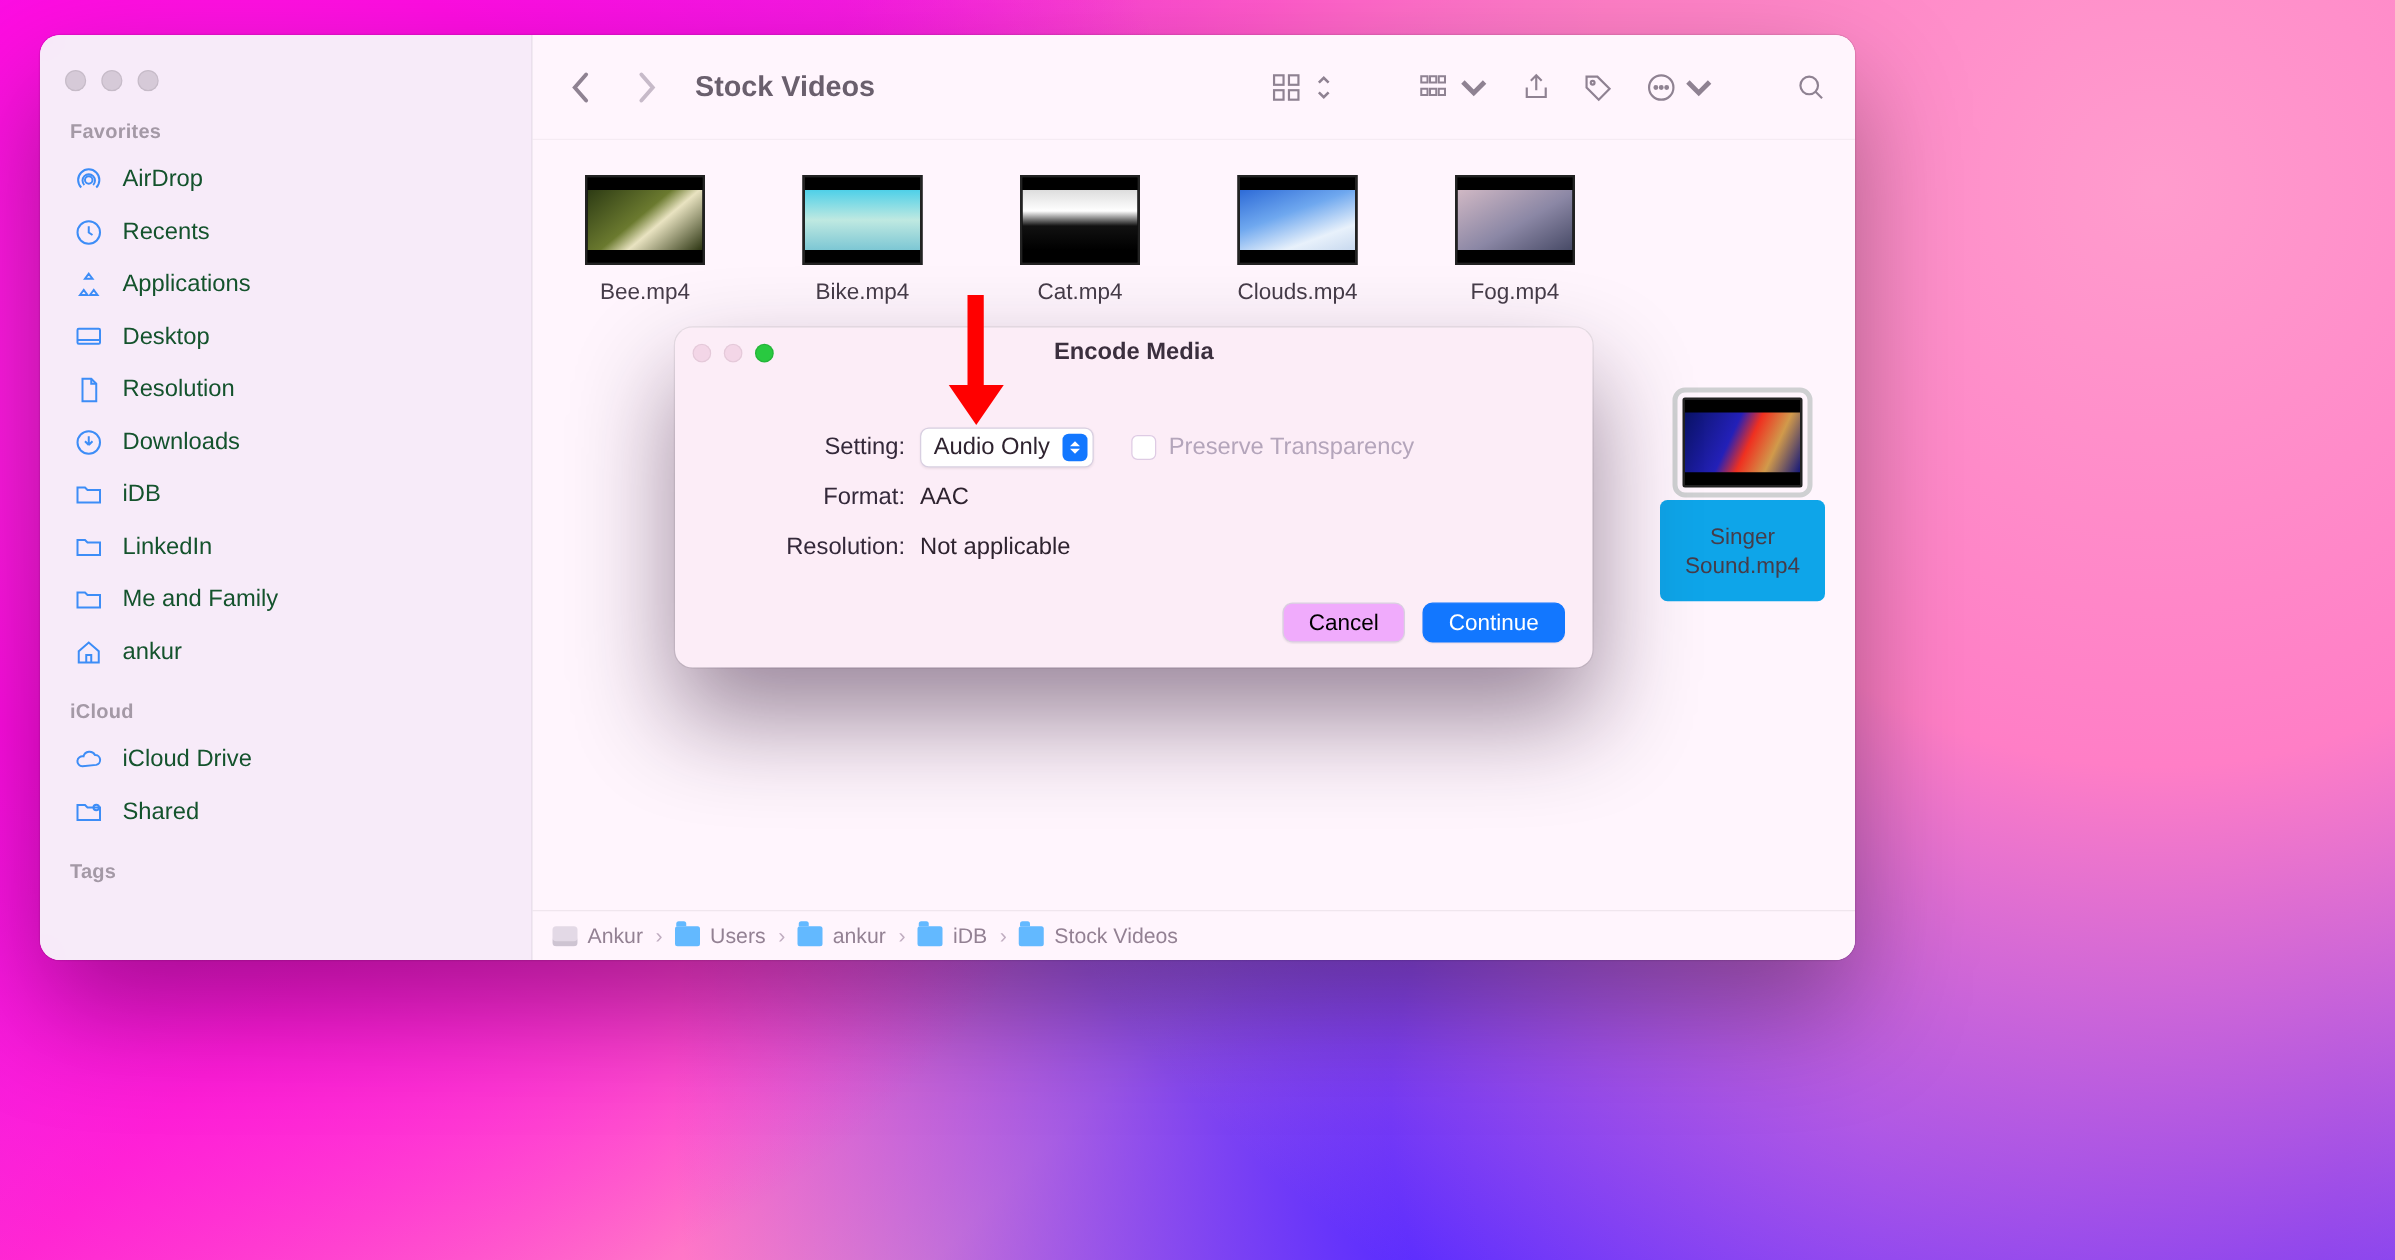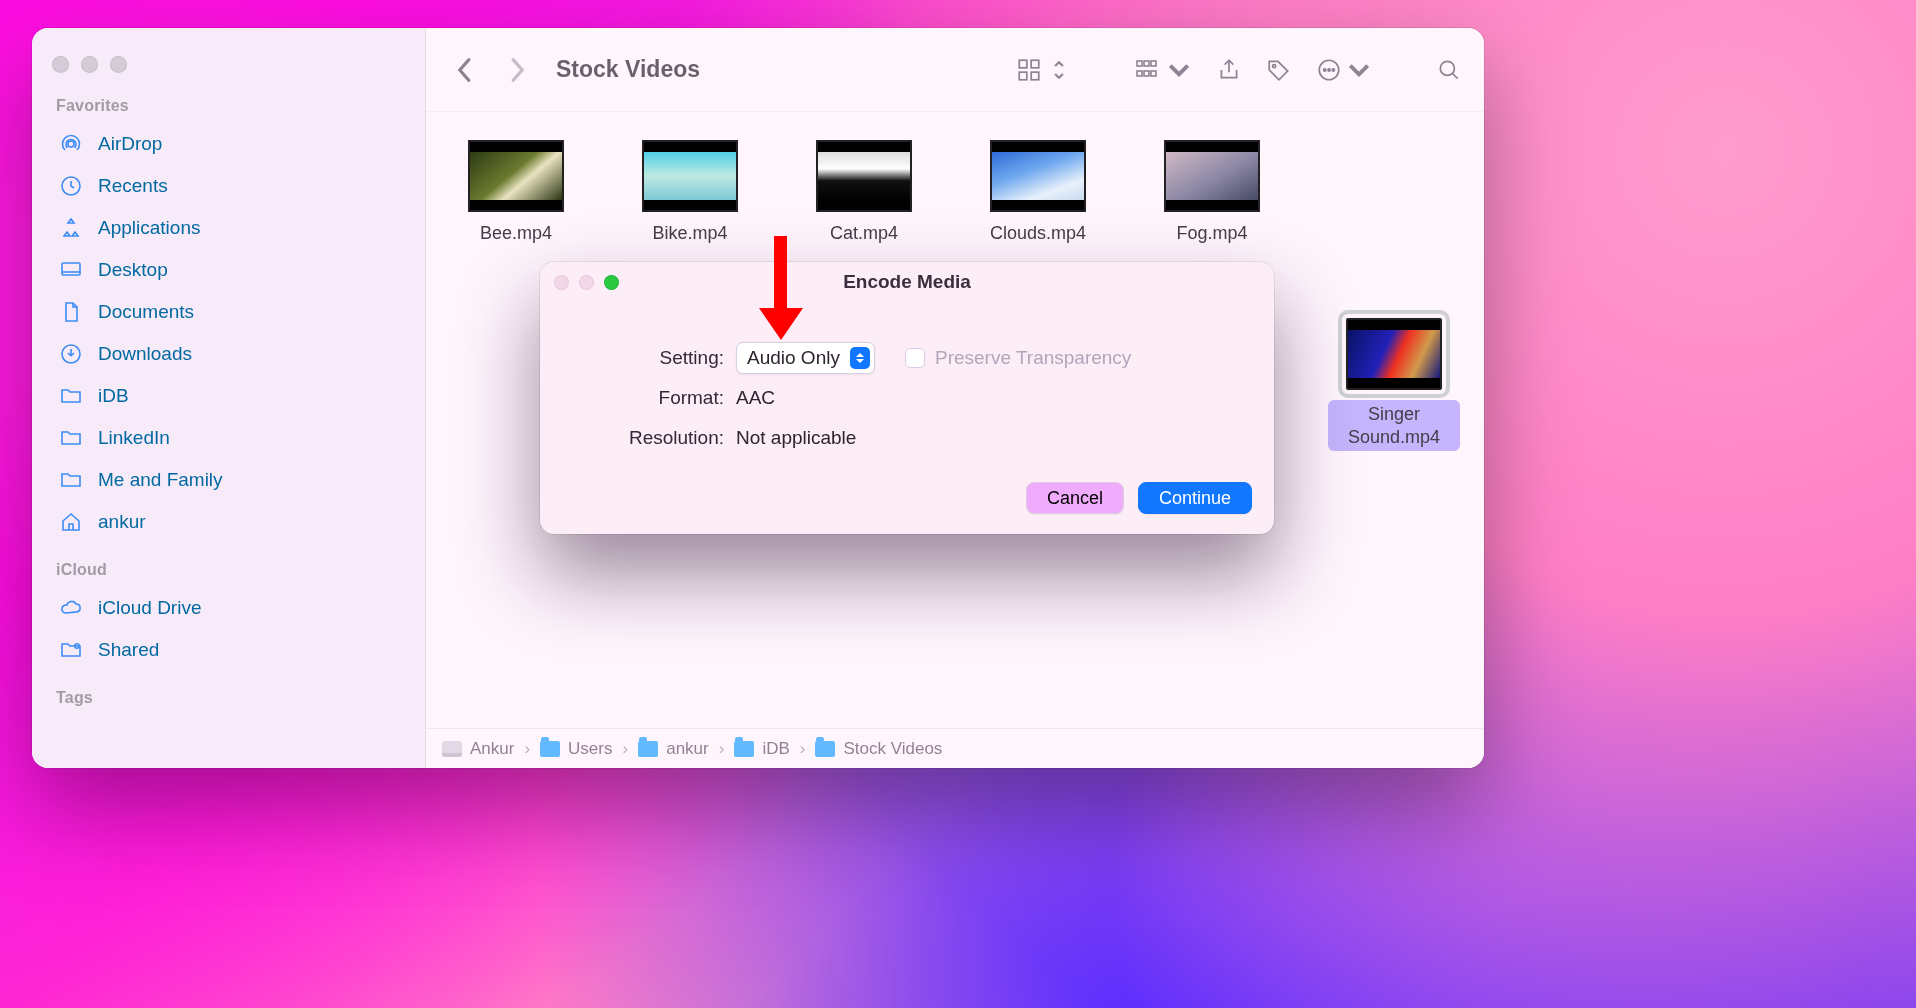--- a/index.html
+++ b/index.html
@@ -23,21 +23,21 @@
 .sidebar {
   width:394px; height:100%;
   background:rgba(246,232,248,.85);
   padding:14px 12px 0 16px; display:flex; flex-direction:column;
   border-right:1px solid rgba(0,0,0,.07);
   backdrop-filter: blur(12px);
 }
 .traffic { display:flex; gap:12px; padding:14px 0 12px 4px; }
 .tl { width:17px;height:17px;border-radius:50%; background:#d6cad8; box-shadow:inset 0 0 0 1px rgba(0,0,0,.07);}
 .sec-title { font-size:16px; font-weight:700; color:#a499a6; margin:12px 0 8px 8px; letter-spacing:.2px;}
-.side-item { display:flex; align-items:center; gap:14px; height:42px; padding:0 10px; border-radius:8px; color:#0369a1; font-size:19px; cursor:default;}
+.side-item { display:flex; align-items:center; gap:14px; height:42px; padding:0 10px; border-radius:8px; color:#14532d; font-size:19px; cursor:default;}
 .side-item .ico { width:26px; display:flex; justify-content:center; color:#3d8df7; }
 .side-item .ico svg{width:24px;height:24px;fill:none;stroke:#3d8df7;stroke-width:1.6;}
 
 .main { flex:1; display:flex; flex-direction:column; background:#fff; position:relative;}
 .pinkwash { position:absolute; inset:0; background:rgba(255,220,248,.28); pointer-events:none; }
 .toolbar { height:84px; display:flex; align-items:center; padding:0 22px; gap:18px; border-bottom:1px solid rgba(0,0,0,.04); position:relative;}
 .tbtn { color:#a899ab; display:flex; align-items:center; justify-content:center; width:34px;height:34px; }
 .title { font-size:23px; font-weight:700; color:#6a5f6d; margin-left:4px; }
 .tb-spacer { flex:1; }
 .tb-group { display:flex; gap:24px; align-items:center;}
@@ -45,21 +45,21 @@
 .tb-ico {color:#8f8292; display:flex;align-items:center;}
 
 .files { flex:1; padding:28px 24px 12px 24px; display:flex; flex-wrap:wrap; align-content:flex-start; gap:44px 44px; }
 .file { width:132px; display:flex; flex-direction:column; align-items:center; gap:10px; }
 .thumb { width:96px;height:72px; border:2px solid #222; background:#000; position:relative; overflow:hidden;}
 .thumb::before,.thumb::after{content:"";position:absolute;left:0;right:0;height:10px;background:#000;}
 .thumb::before{top:0}.thumb::after{bottom:0}
 .thumb-inner{position:absolute;left:0;right:0;top:10px;bottom:10px;}
 .fname { font-size:18px; color:#463c49; text-align:center; line-height:1.25; max-width:145px;}
 .file.selected .thumb { outline:4px solid #cfd0d2; outline-offset:4px; border-radius:2px;}
-.file.selected .fname { background:#c4b5fd; border-radius:6px; padding:3px 8px;}
+.file.selected .fname { background:#0ea5e9; border-radius:6px; padding:18px 8px;}
 
 .pathbar { height:40px; border-top:1px solid rgba(0,0,0,.08); display:flex; align-items:center; gap:10px; padding:0 16px; font-size:17px; color:#6a5f6d;}
 .pbitem{display:flex;align-items:center;gap:8px;}
 .pbfolder{width:20px;height:16px;background:#63b9ff;border-radius:2px;position:relative;}
 .pbfolder::before{content:"";position:absolute;top:-4px;left:1px;width:8px;height:4px;background:#63b9ff;border-radius:2px 2px 0 0;}
 .pbhd{width:20px;height:16px;background:#d9d9df;border-radius:3px;box-shadow:inset 0 -4px 0 #bcbcc4;}
 .chev{color:#a89bab;}
 
 
 .dialog {
@@ -153,21 +153,21 @@
         </span>
       <span>Desktop</span>
     </div>
     <div class="side-item">
       <span class="ico">
           <svg viewBox="0 0 24 24">
             <path d="M7 3h7l4 4v14H7z"></path>
             <path d="M14 3v4h4"></path>
           </svg>
         </span>
-      <span>Documents</span>
+      <span>Resolution</span>
     </div>
     <div class="side-item">
       <span class="ico">
           <svg viewBox="0 0 24 24">
             <circle cx="12" cy="12" r="9"></circle>
             <path d="M12 7v7m0 0l-3-3m3 3l3-3"></path>
           </svg>
         </span>
       <span>Downloads</span>
     </div>

